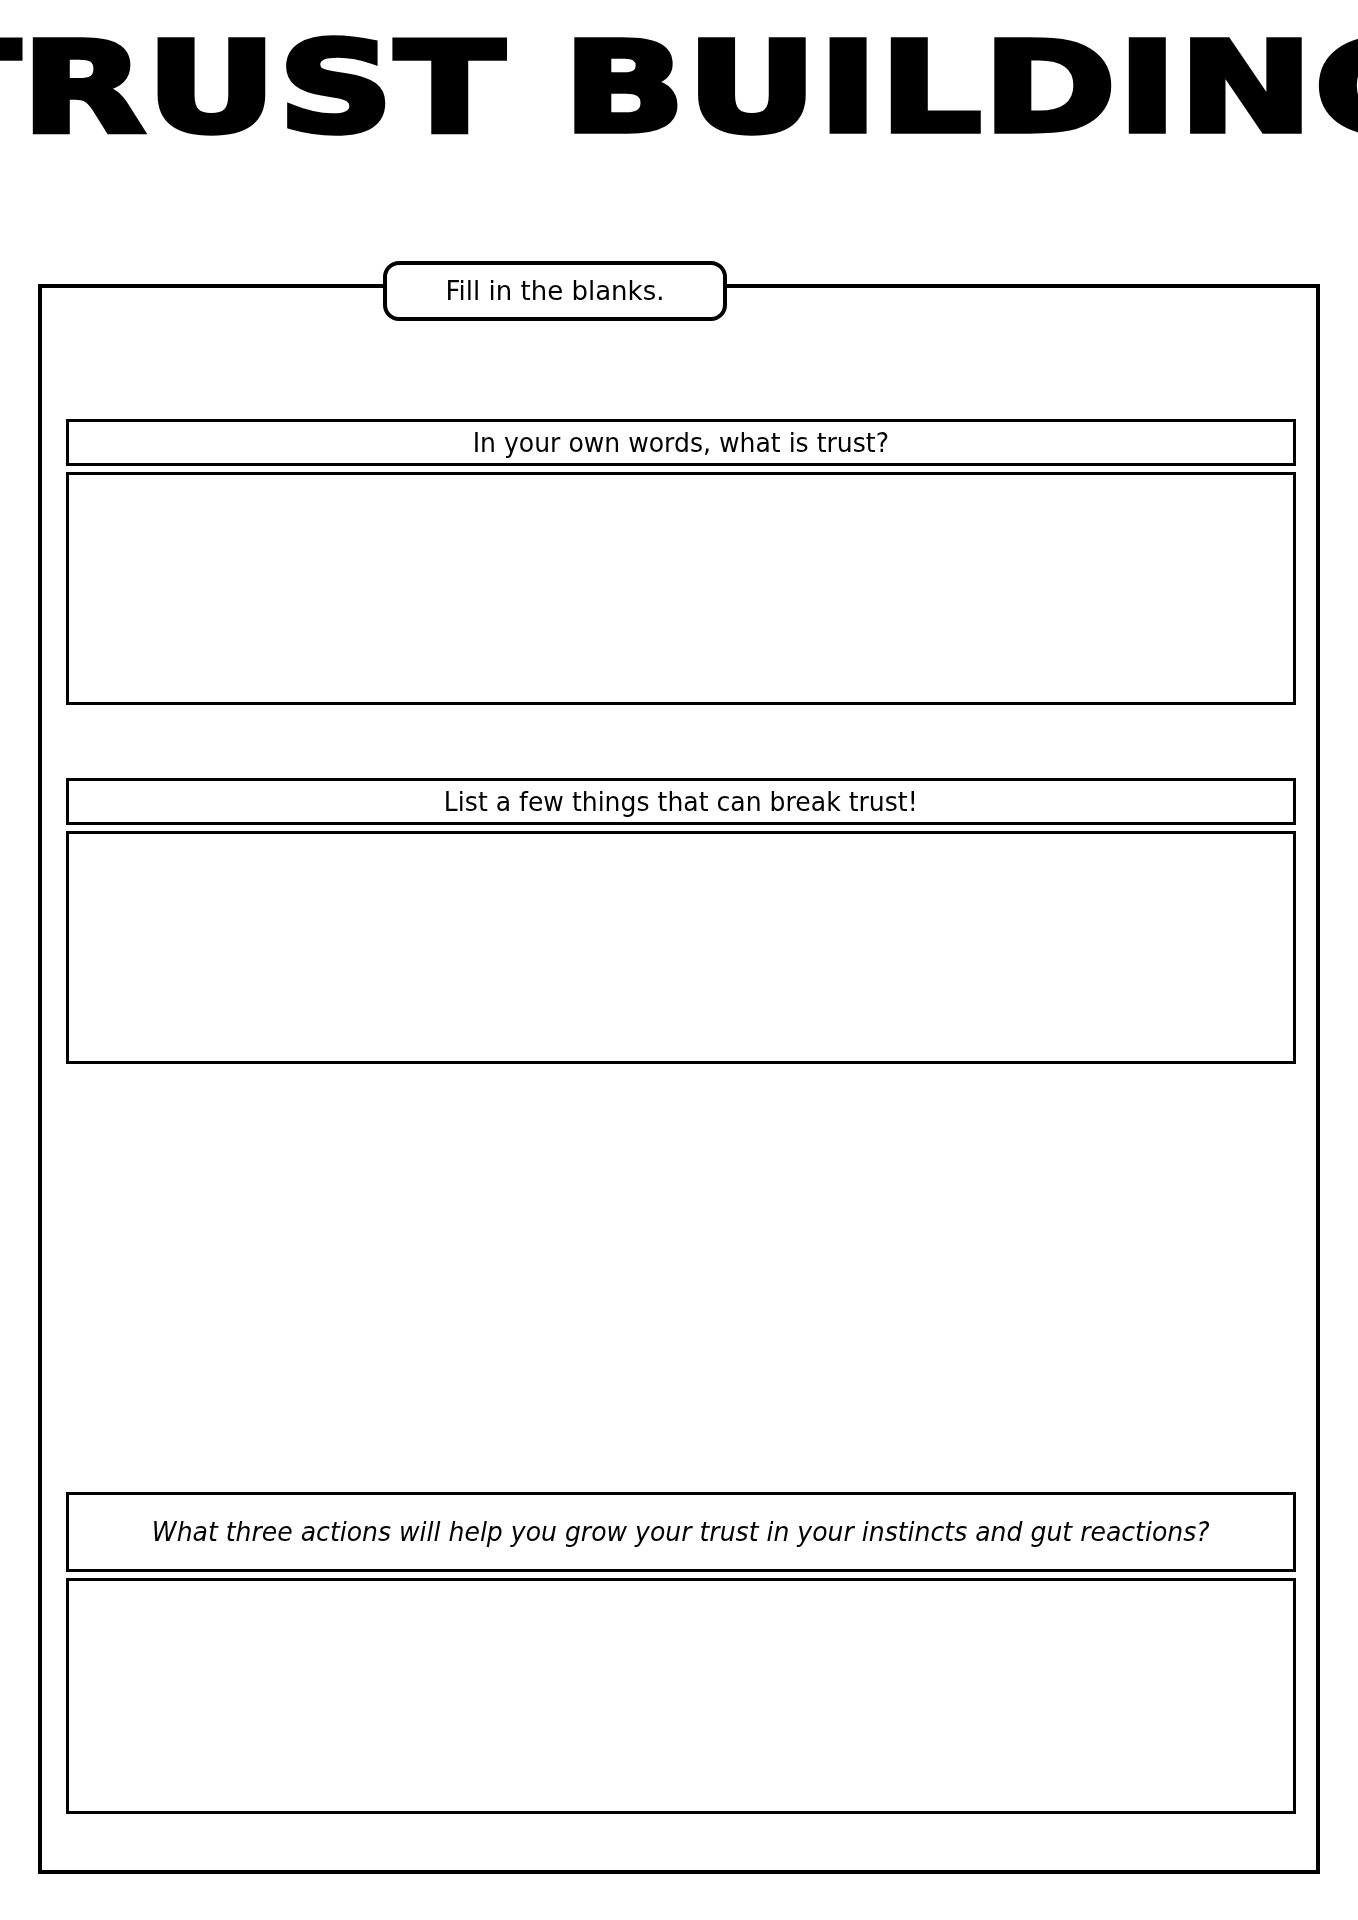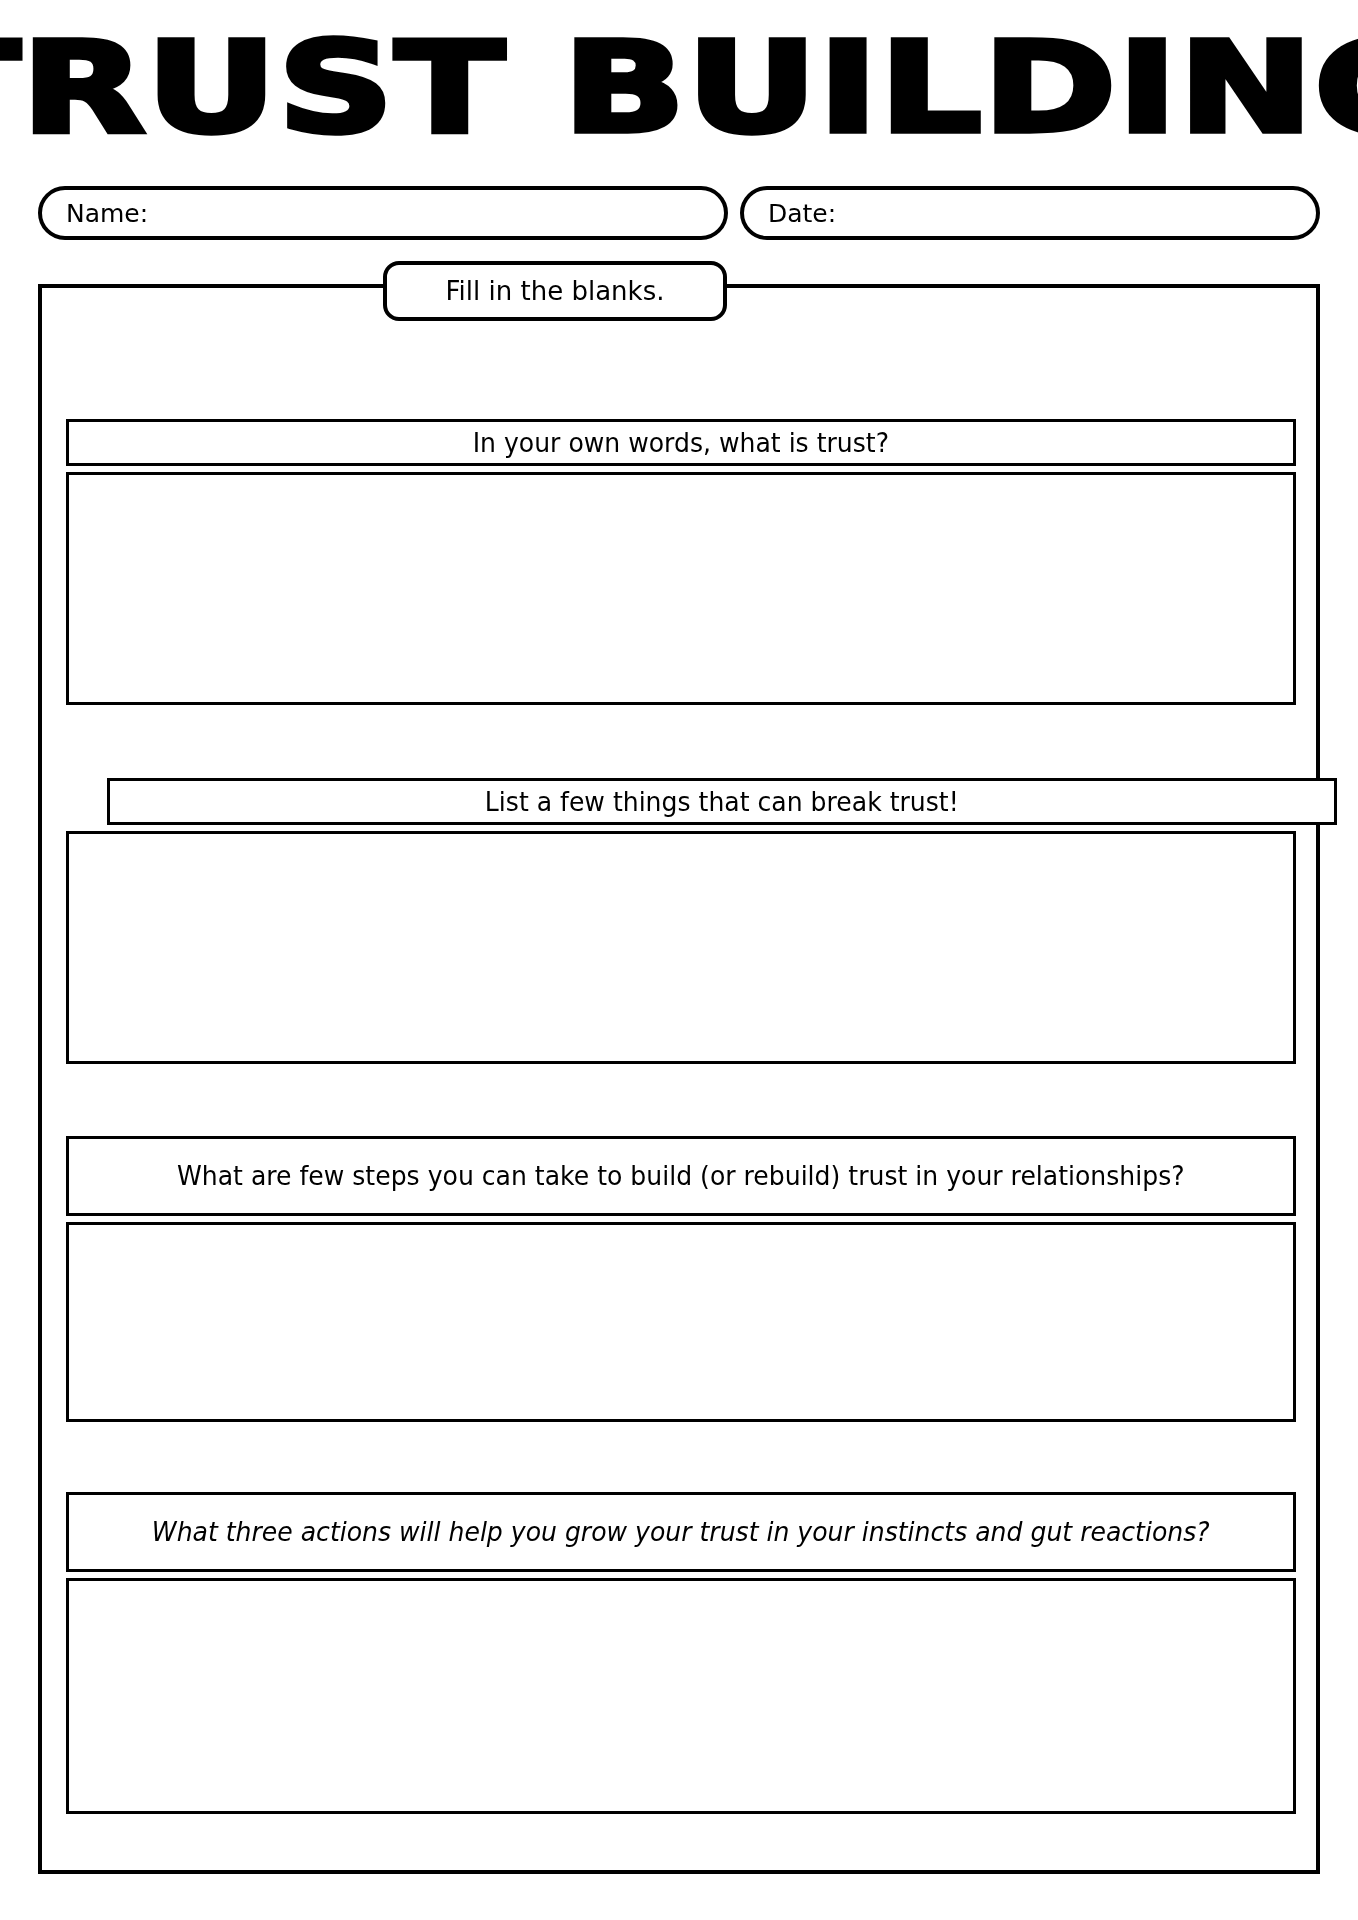--- a/index.html
+++ b/index.html
@@ -143,74 +143,57 @@
     margin-top: 6px;
   }
 
   
   #qblock-1 { top: 131px; border-radius: 11px; }
   #qblock-1 .q-header { height: 47px; }
   #qblock-1 .q-answer { height: 233px; }
 
   
   #qblock-2 { top: 490px; }
-  #qblock-2 .q-header { height: 47px; margin-left: 41px; }
+  #qblock-2 .q-header { height: 47px; }
   #qblock-2 .q-answer { height: 233px; }
 
   
   #qblock-3 { top: 848px; }
   #qblock-3 .q-header { height: 80px; }
   #qblock-3 .q-answer { height: 200px; }
 
   
   #qblock-4 { top: 1204px; font-style: italic; }
   #qblock-4 .q-header { height: 80px; }
   #qblock-4 .q-answer { height: 236px; }
 </style>
 </head>
 <body>
 
 <div class="page">
 
   <div class="title">TRUST BUILDING</div>
 
-  <div class="pill-row">
-
-    <div class="pill pill-name">
-      <span class="pill-label">Name:</span>
-    </div>
-
-    <div class="pill pill-date">
-      <span class="pill-label">Date:</span>
-    </div>
-
-  </div>
 
   <div class="frame">
 
     <div class="qblock" id="qblock-1">
       <div class="q-header">
         <div class="q-header-text">In your own words, what is trust?</div>
       </div>
       <div class="q-answer"></div>
     </div>
 
     <div class="qblock" id="qblock-2">
       <div class="q-header">
         <div class="q-header-text">List a few things that can break trust!</div>
       </div>
       <div class="q-answer"></div>
     </div>
 
-    <div class="qblock" id="qblock-3">
-      <div class="q-header">
-        <div class="q-header-text">What are few steps you can take to build (or rebuild) trust in your relationships?</div>
-      </div>
-      <div class="q-answer"></div>
-    </div>
 
     <div class="qblock" id="qblock-4">
       <div class="q-header">
         <div class="q-header-text">What three actions will help you grow your trust in your instincts and gut reactions?</div>
       </div>
       <div class="q-answer"></div>
     </div>
 
   </div>
 

